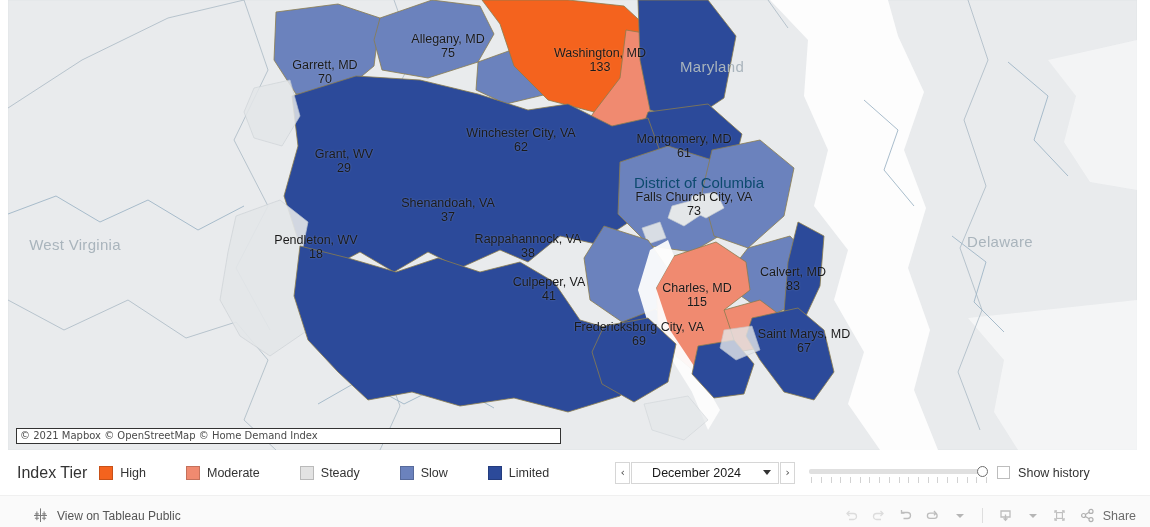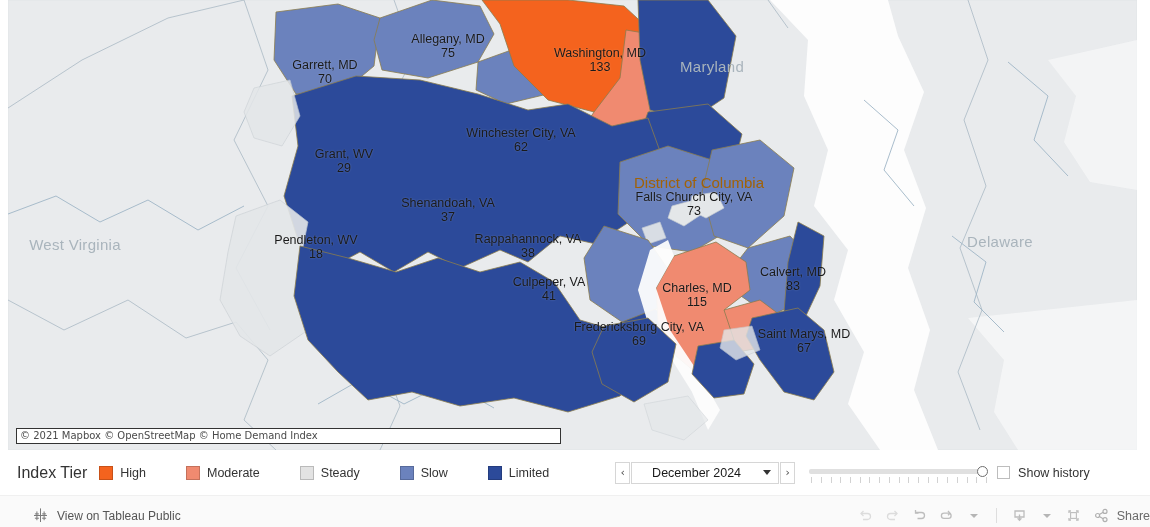--- a/index.html
+++ b/index.html
@@ -19,21 +19,21 @@
   svg.maplayer{position:absolute;left:0;top:0;width:1129px;height:450px;}
 
   
   .lbl{position:absolute;color:#1a1a1a;font-size:12.5px;line-height:14px;
        text-align:center;white-space:nowrap;transform:translateX(-50%);
        text-shadow:0 0 2px rgba(255,255,255,.25);pointer-events:none;}
   .lbl .v{display:block;font-size:12.5px;}
 
   .statelbl{position:absolute;color:#a9b4bc;font-size:15px;letter-spacing:.3px;
        white-space:nowrap;transform:translateX(-50%);text-align:center;line-height:17px;}
-  .dclbl{position:absolute;color:#a16207;font-size:15px;line-height:17px;text-align:right;
+  .dclbl{position:absolute;color:#0c4a6e;font-size:15px;line-height:17px;text-align:right;
        transform:translateX(-50%);white-space:nowrap;}
 
   .attrib{position:absolute;left:8px;bottom:6px;height:14px;width:540px;
        background:#fff;border:1px solid #333;color:#4a4a4a;font-size:10px;
        line-height:13px;padding-left:3px;white-space:nowrap;overflow:hidden;
        font-family:"DejaVu Sans",sans-serif;}
 
   
   .legendbar{position:absolute;left:0;top:450px;width:1150px;height:45px;background:#fff;
        display:flex;align-items:center;}
@@ -63,21 +63,21 @@
 
   .chkwrap{display:flex;align-items:center;margin-left:8px;}
   .chkbox{width:13px;height:13px;border:1px solid #bdbdbd;background:#fff;box-sizing:border-box;cursor:pointer;}
   .chklabel{font-size:12.5px;color:#333;margin-left:8px;white-space:nowrap;}
 
   
   .footer{position:absolute;left:0;top:495px;width:1150px;height:40px;background:#fafafa;
        border-top:1px solid #f0f0f0;display:flex;align-items:center;box-sizing:border-box;}
   .tabpub{display:flex;align-items:center;margin-left:33px;cursor:pointer;}
   .tabpub .t{font-size:12px;color:#555;margin-left:9px;}
-  .ftools{margin-left:auto;display:flex;align-items:center;}
+  .ftools{margin-left:auto;display:flex;align-items:center;padding-right:14px;}
   .ftool{display:flex;align-items:center;justify-content:center;width:27px;height:26px;
        cursor:pointer;color:#bdbdbd;}
   .ftool.dis{color:#dcdcdc;}
   .fsep{width:1px;height:15px;background:#dedede;margin:0 9px;}
   .dcaret{width:0;height:0;border-left:4px solid transparent;border-right:4px solid transparent;
        border-top:4.5px solid #b5b5b5;margin-left:2px;}
   .sharebtn{display:flex;align-items:center;cursor:pointer;margin-left:6px;}
   .sharebtn .t{font-size:12.5px;color:#6b6b6b;margin-left:7px;}
 </style>
 </head>
@@ -192,20 +192,23 @@
       </div>
 
       <div class="lbl" style="left:317px;top:58px;">
         <span>Garrett, MD</span><span class="v">70</span>
       </div>
       <div class="lbl" style="left:440px;top:32px;">
         <span>Allegany, MD</span><span class="v">75</span>
       </div>
       <div class="lbl" style="left:592px;top:46px;">
         <span>Washington, MD</span><span class="v">133</span>
+      </div>
+      <div class="lbl" style="left:676px;top:132px;">
+        <span>Montgomery, MD</span><span class="v">61</span>
       </div>
       <div class="lbl" style="left:336px;top:147px;">
         <span>Grant, WV</span><span class="v">29</span>
       </div>
       <div class="lbl" style="left:513px;top:126px;">
         <span>Winchester City, VA</span><span class="v">62</span>
       </div>
       <div class="lbl" style="left:686px;top:190px;">
         <span>Falls Church City, VA</span><span class="v">73</span>
       </div>

